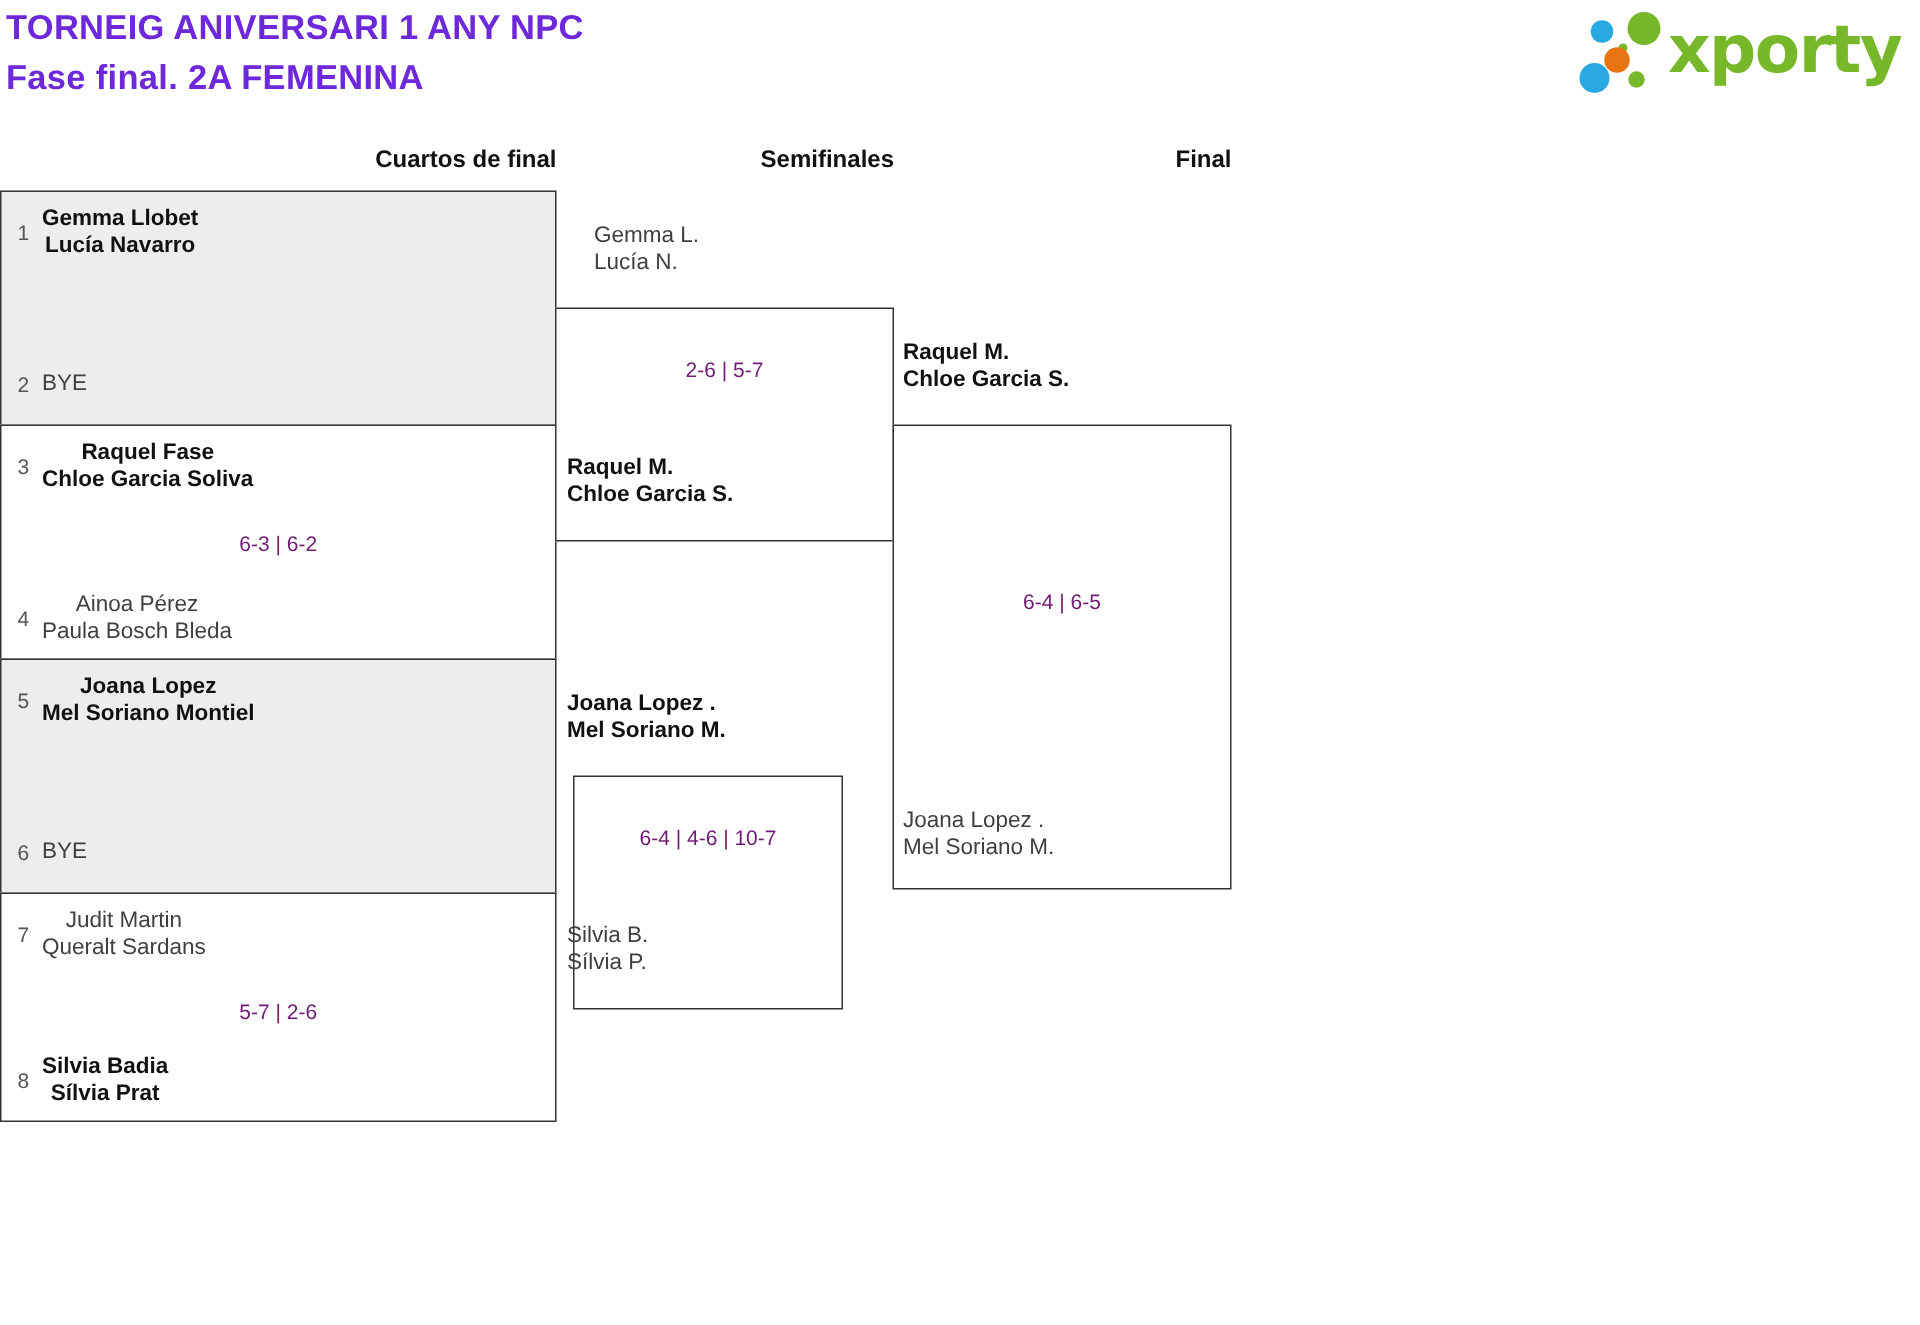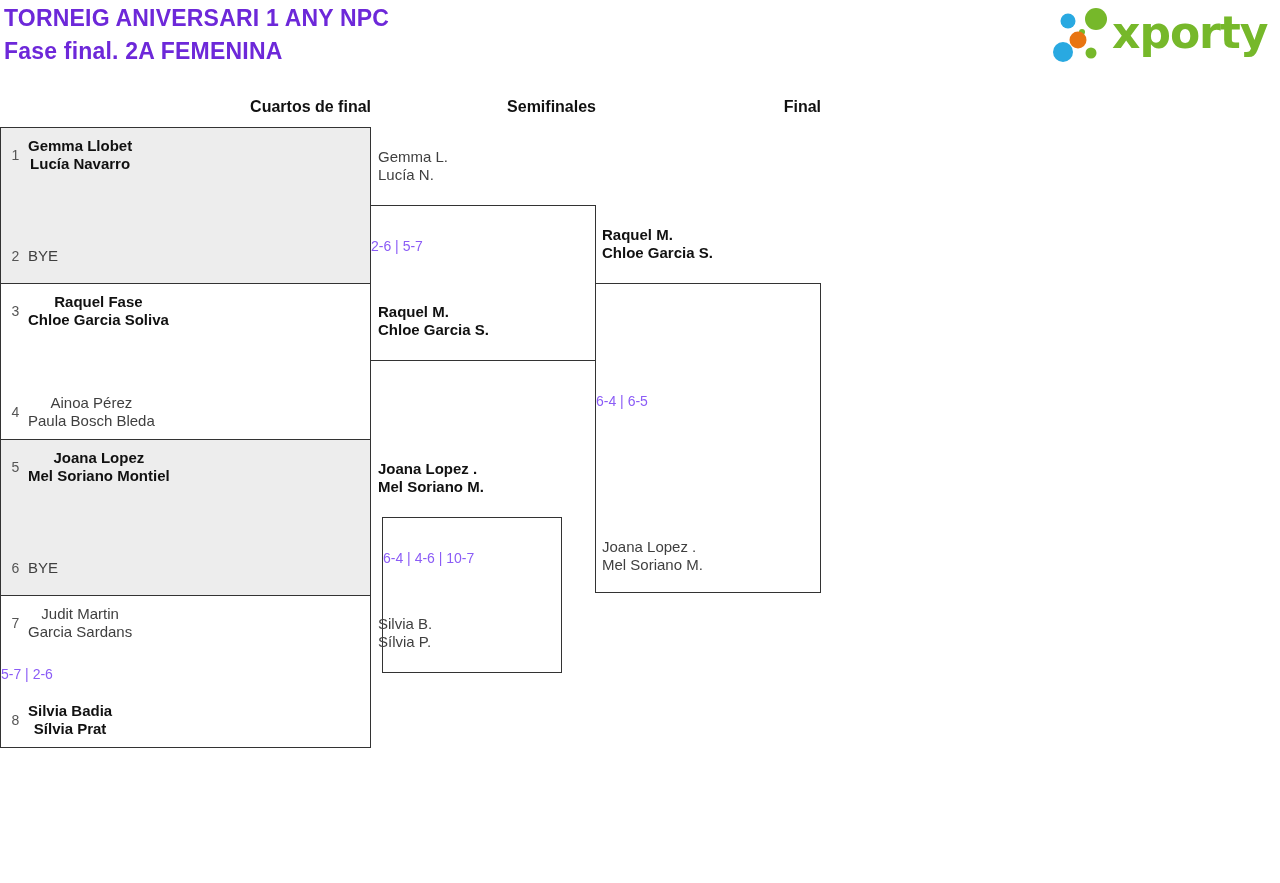--- a/index.html
+++ b/index.html
@@ -26,21 +26,21 @@
   .names { display:flex; flex-direction:column; justify-content:center;
            min-height:36px; font-size:15px; line-height:18px; color:#3f3f3f;align-items:center; }
   .names.bold { font-weight:700; color:#111; }
 
   .float-names { position:absolute; display:flex; flex-direction:column;
                  justify-content:center; min-height:36px; font-size:15px;
                  line-height:18px; color:#3f3f3f; }
   .float-names.bold { font-weight:700; color:#111; }
 
   .score { position:absolute; left:0; right:0; height:18px; line-height:18px;
-           text-align:left; font-size:14px; color:#8b5cf6; }
+           text-align:center; font-size:14px; color:#701a75; }
   .qf-score  { top:69px; }
   .sf-score  { top:31px; }
   .fin-score { top:108px; }
 
   .logo { position:absolute; left:1043px; top:3px; }
   .logo text { font-family:"DejaVu Sans","Liberation Sans",sans-serif;
                font-weight:bold; letter-spacing:-1px; }
 </style>
 </head>
 <body>
@@ -83,20 +83,21 @@
   </div>
 
   <div class="match" style="left:0; top:283px; width:371px; height:157px">
     <div class="participant p-top">
       <span class="seed">3</span>
       <div class="names bold">
         <div>Raquel Fase</div>
         <div>Chloe Garcia Soliva</div>
       </div>
     </div>
+    <div class="score qf-score">6-3 | 6-2</div>
     <div class="participant p-bottom">
       <span class="seed">4</span>
       <div class="names">
         <div>Ainoa Pérez</div>
         <div>Paula Bosch Bleda</div>
       </div>
     </div>
   </div>
 
   <div class="match gray" style="left:0; top:439px; width:371px; height:157px">
@@ -113,38 +114,38 @@
         <div>BYE</div>
       </div>
     </div>
   </div>
 
   <div class="match" style="left:0; top:595px; width:371px; height:153px">
     <div class="participant p-top">
       <span class="seed">7</span>
       <div class="names">
         <div>Judit Martin</div>
-        <div>Garcia Sardans</div>
+        <div>Queralt Sardans</div>
       </div>
     </div>
     <div class="score qf-score">5-7 | 2-6</div>
     <div class="participant p-bottom">
       <span class="seed">8</span>
       <div class="names bold">
         <div>Silvia Badia</div>
         <div>Sílvia Prat</div>
       </div>
     </div>
   </div>
 
   <div class="match" style="left:370px; top:205px; width:226px; height:156px">
     <div class="score sf-score">2-6 | 5-7</div>
   </div>
 
-  <div class="float-names" style="left:378px; top:148px">
+  <div class="float-names" style="left:396px; top:148px">
     <div>Gemma L.</div>
     <div>Lucía N.</div>
   </div>
 
   <div class="float-names bold" style="left:378px; top:303px">
     <div>Raquel M.</div>
     <div>Chloe Garcia S.</div>
   </div>
 
   <div class="match" style="left:382px; top:517px; width:180px; height:156px">

